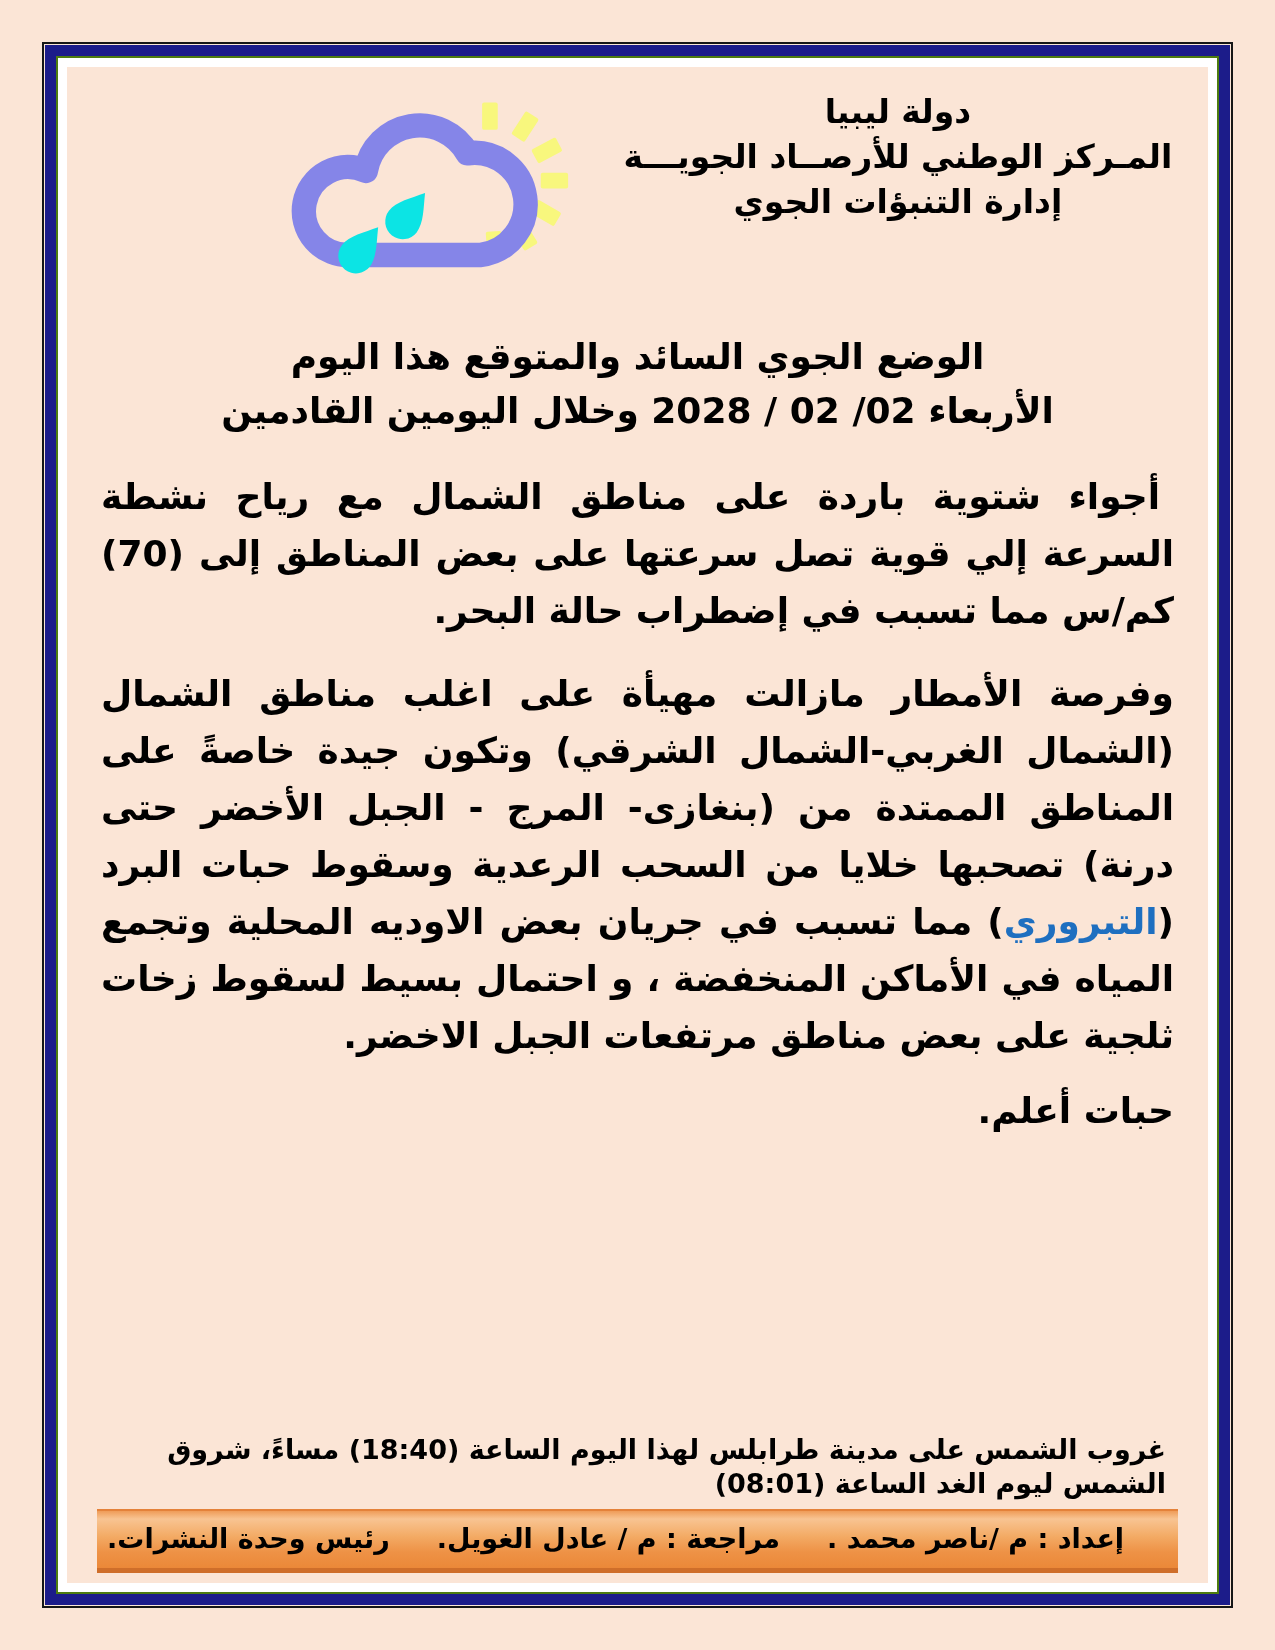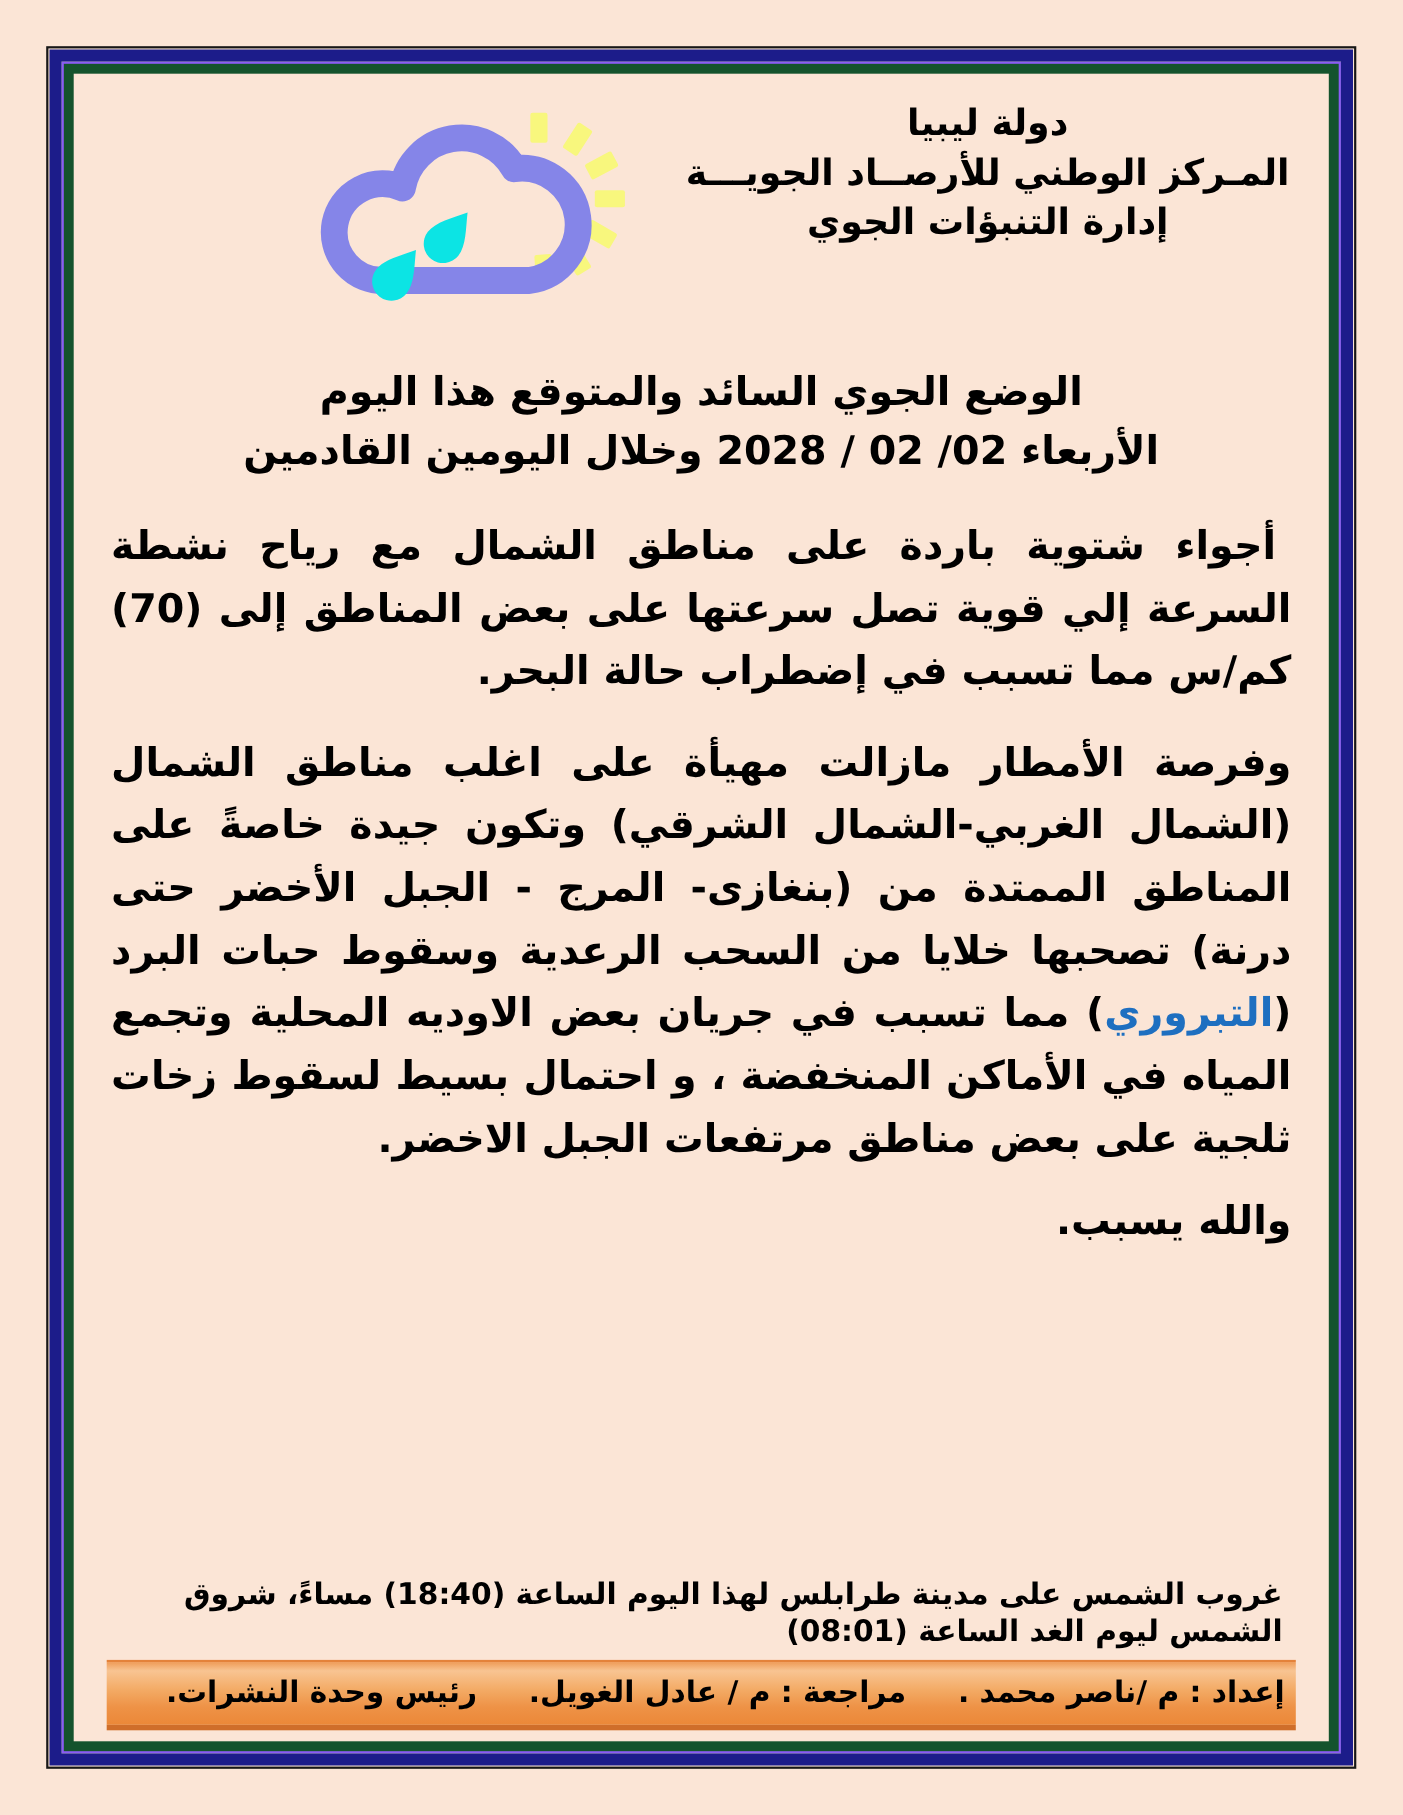--- a/index.html
+++ b/index.html
@@ -19,23 +19,23 @@
     padding:1px;
     background:#fbe5d6;
   }
   .navy-frame{
     height:100%;
     border:11px solid #1c1c8a;
     box-sizing:border-box;
   }
   .inner-black{
     height:100%;
-    border:2px solid #8b5cf6;
+    border:2px solid #4d7c0f;
     box-sizing:border-box;
-    background:#14532d;
+    background:#ffffff;
     padding:9px;
   }
   .content{
     height:100%;
     box-sizing:border-box;
     background:#fbe5d6;
     direction:rtl;
     display:flex;
     flex-direction:column;
     padding:14px 28px 0 28px;
@@ -61,21 +61,21 @@
   
   .spacer{flex:1;}
   .sun-line{
     font-size:27px;
     text-align:right;
     padding:0 14px 8px 14px;
     line-height:34px;
   }
   .credits-bar{
     margin:0 2px 10px 2px;
-    text-align:right;
+    text-align:left;
     font-size:27px;
     padding:12px 10px 14px 10px;
     background:linear-gradient(180deg,#ef9c58 0%,#f8c492 14%,#f3aa64 45%,#ee9246 72%,#eb8838 100%);
     border-top:2px solid #e4823a;
     border-bottom:5px solid #cf6e2a;
   }
 </style>
 </head>
 <body>
 
@@ -120,21 +120,21 @@
 
         <p class="para first">
           <span>أجواء شتوية باردة على مناطق الشمال مع رياح نشطة السرعة إلي قوية تصل سرعتها على بعض المناطق إلى (70) كم/س مما تسبب في إضطراب حالة البحر.</span>
         </p>
 
         <p class="para">
           <span>وفرصة الأمطار مازالت مهيأة على اغلب مناطق الشمال (الشمال الغربي-الشمال الشرقي) وتكون جيدة خاصةً على المناطق الممتدة من (بنغازى- المرج - الجبل الأخضر حتى درنة) تصحبها خلايا من السحب الرعدية وسقوط حبات البرد  (</span><span class="highlight-blue">التبروري</span><span>) مما تسبب في جريان بعض الاوديه المحلية وتجمع المياه في الأماكن المنخفضة ، و احتمال بسيط لسقوط زخات ثلجية على بعض مناطق مرتفعات الجبل الاخضر.</span>
         </p>
 
 
-        <p class="closing">والله يسبب.</p>
+        <p class="closing">حبات أعلم.</p>
 
         <div class="spacer"></div>
 
         <div class="sun-line">غروب الشمس على مدينة طرابلس لهذا اليوم الساعة (18:40) مساءً، شروق الشمس ليوم الغد الساعة (08:01)</div>
 
         <div class="credits-bar">
           <span style="white-space:pre-wrap;">إعداد : م /ناصر محمد .     مراجعة : م / عادل الغويل.     رئيس وحدة النشرات.</span>
         </div>
 
       </div>

